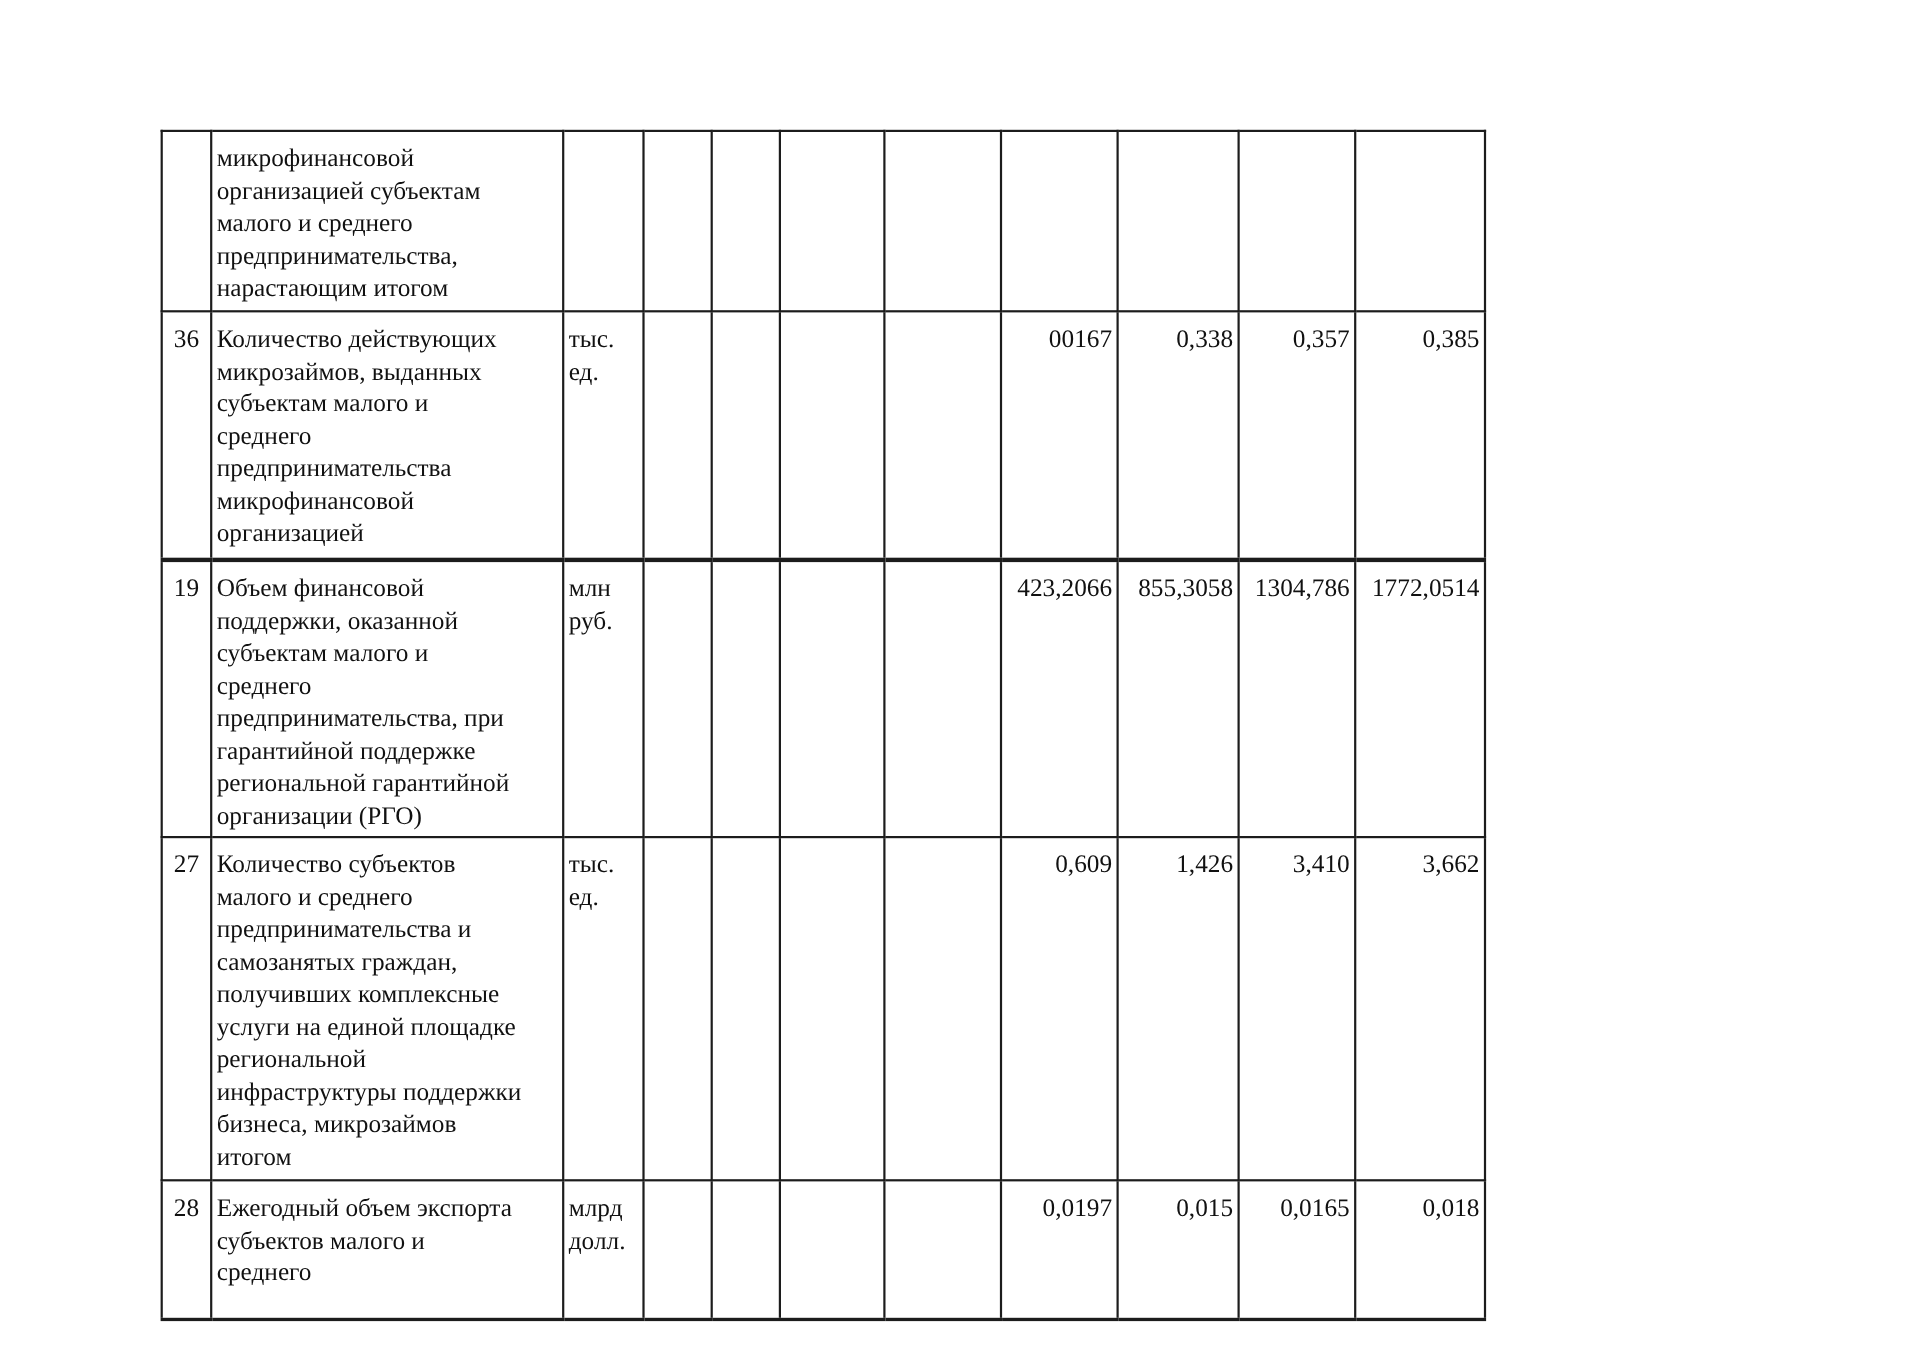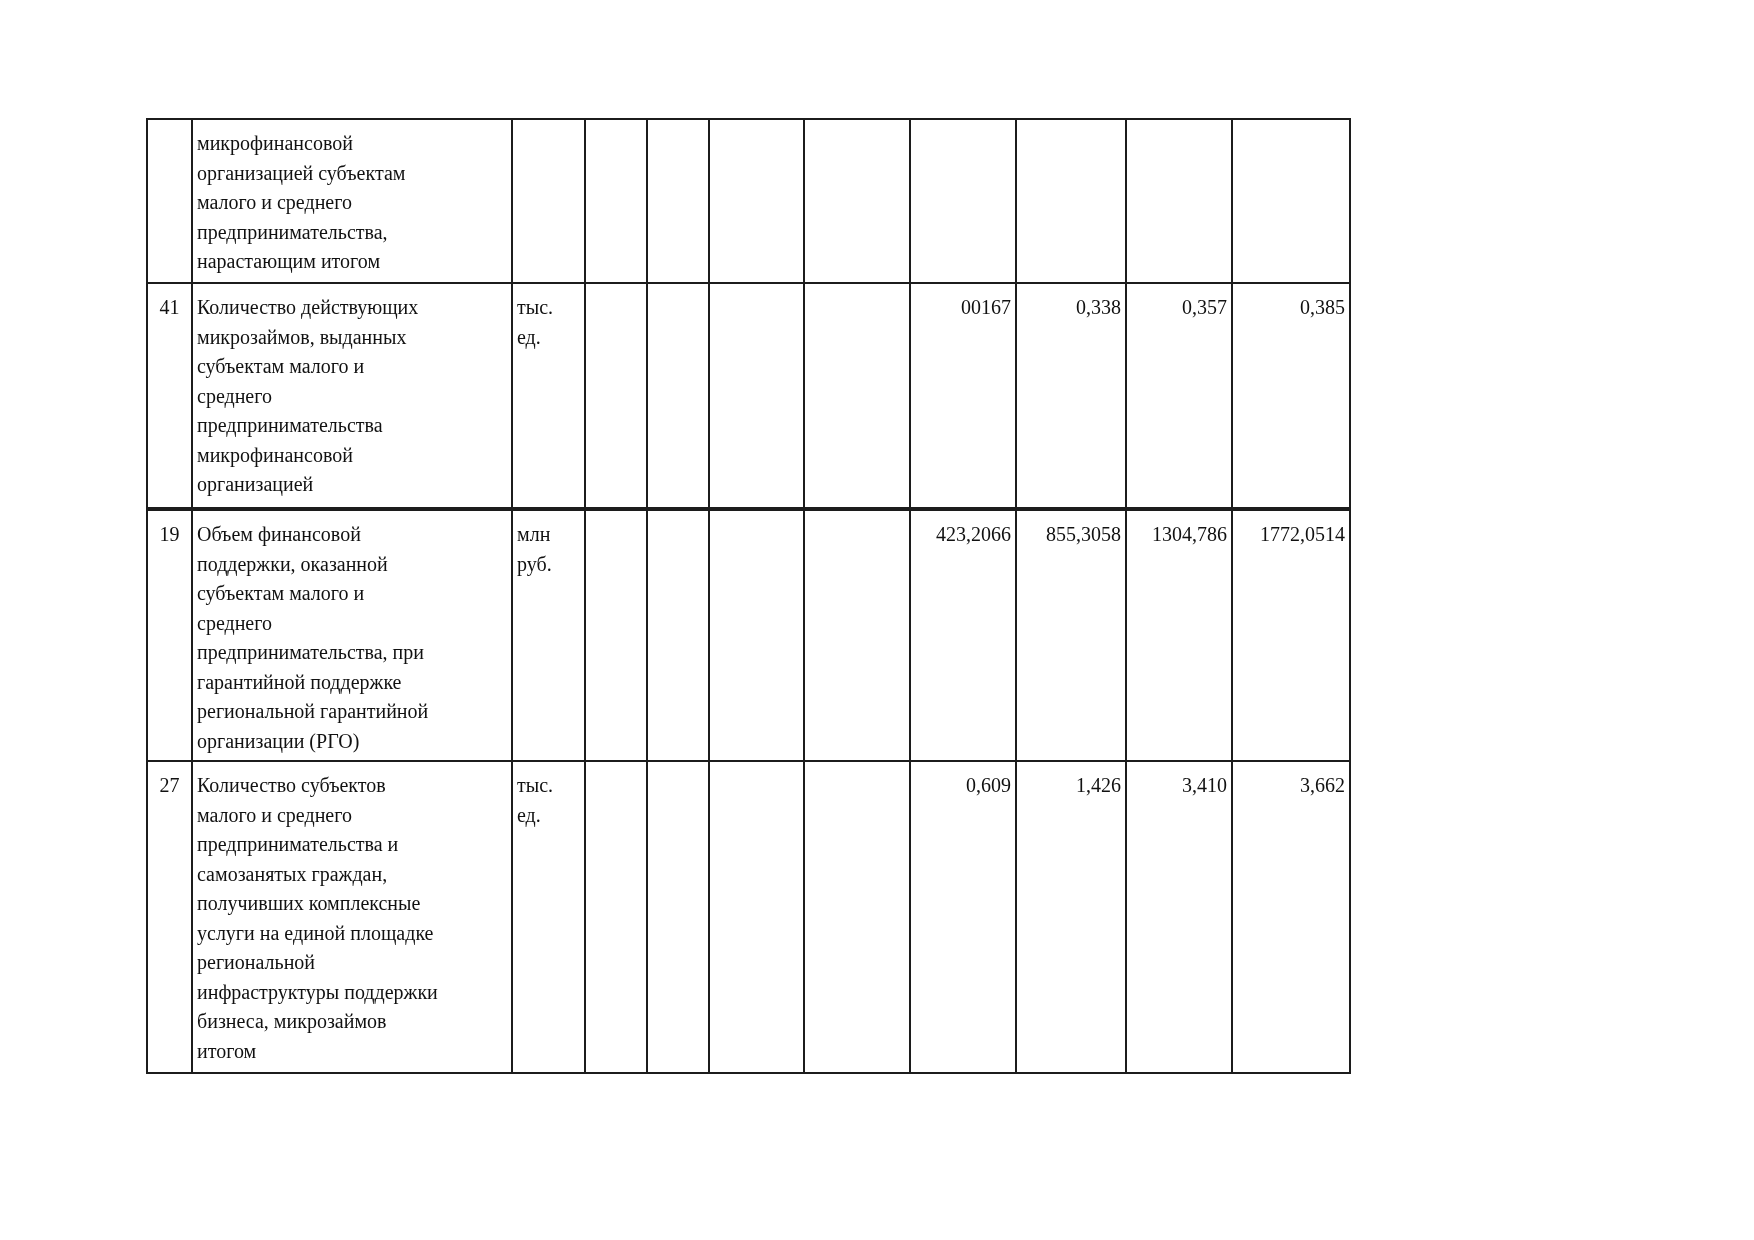--- a/index.html
+++ b/index.html
@@ -16,21 +16,21 @@
     font-family: "Liberation Serif", "DejaVu Serif", serif;
     color: #111111;
   }
   table.indicators {
     position: absolute;
     left: 146px;
     top: 118px;
     width: 1203px;
     border-collapse: collapse;
     table-layout: fixed;
-    font-size: 20px;
+    font-size: 23px;
     line-height: 29.5px;
   }
   table.indicators td {
     border: 2px solid #1c1c1c;
     vertical-align: top;
     padding: 9px 4px 2px 4px;
     overflow: hidden;
   }
   td.num {
     text-align: center;
@@ -94,21 +94,21 @@
         <td class="empty"></td>
         <td class="empty"></td>
         <td class="empty"></td>
         <td class="val"></td>
         <td class="val"></td>
         <td class="val"></td>
         <td class="val"></td>
       </tr>
 
       <tr class="h-r25">
-        <td class="num">41</td>
+        <td class="num">36</td>
         <td class="name">Количество действующих
 микрозаймов, выданных
 субъектам малого и
 среднего
 предпринимательства
 микрофинансовой
 организацией</td>
         <td class="unit">тыс.
 ед.</td>
         <td class="empty"></td>
@@ -160,16 +160,32 @@
         <td class="empty"></td>
         <td class="empty"></td>
         <td class="empty"></td>
         <td class="empty"></td>
         <td class="val">0,609</td>
         <td class="val">1,426</td>
         <td class="val">3,410</td>
         <td class="val">3,662</td>
       </tr>
 
+      <tr class="h-r28">
+        <td class="num">28</td>
+        <td class="name">Ежегодный объем экспорта
+субъектов малого и
+среднего</td>
+        <td class="unit">млрд
+долл.</td>
+        <td class="empty"></td>
+        <td class="empty"></td>
+        <td class="empty"></td>
+        <td class="empty"></td>
+        <td class="val">0,0197</td>
+        <td class="val">0,015</td>
+        <td class="val">0,0165</td>
+        <td class="val">0,018</td>
+      </tr>
 
     </tbody>
   </table>
 </div>
 
 </body></html>

